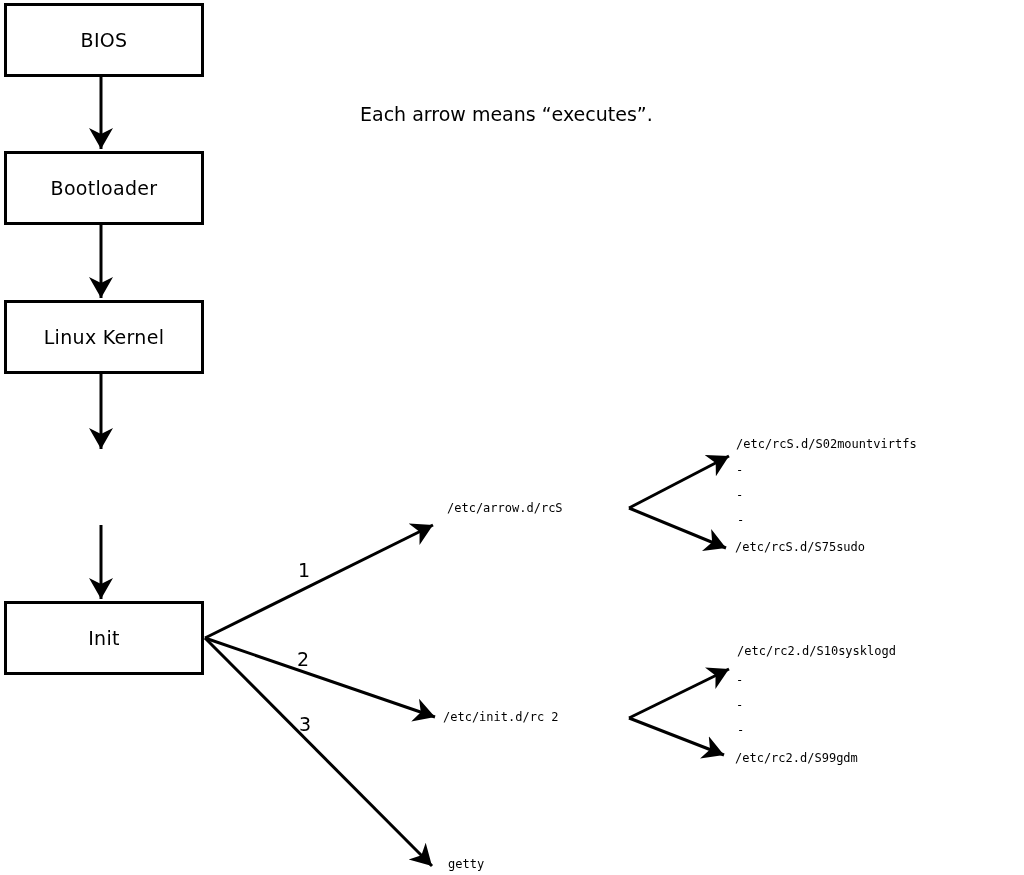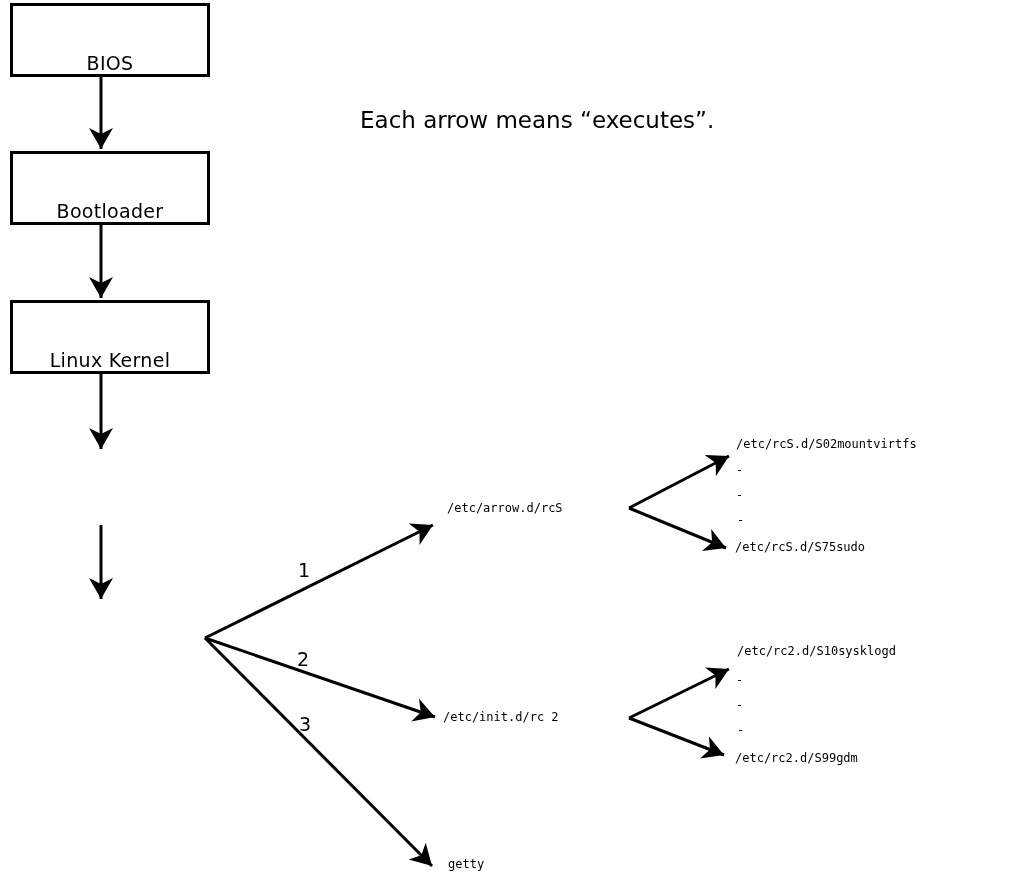--- a/index.html
+++ b/index.html
@@ -16,41 +16,41 @@
     font-family: "DejaVu Sans", "Liberation Sans", sans-serif;
     overflow: hidden;
   }
   .layer {
     position: absolute;
     left: 0;
     top: 0;
   }
   .node {
     position: absolute;
-    left: 10px;
+    left: 4px;
     width: 200px;
     height: 74px;
     border: 3px solid #000000;
     background: #ffffff;
     box-sizing: border-box;
     display: flex;
-    align-items: flex-end;
+    align-items: center;
     justify-content: center;
   }
   .node-label {
     font-size: 19px;
     letter-spacing: 0.3px;
     white-space: pre;
   }
   .note {
     position: absolute;
     left: 360px;
-    top: 120px;
+    top: 114px;
     transform: translateY(-50%);
-    font-size: 23px;
+    font-size: 19px;
     white-space: pre;
   }
   .num {
     position: absolute;
     transform: translateY(-50%);
     font-size: 19px;
   }
   .mono {
     position: absolute;
     transform: translateY(-50%);
@@ -89,20 +89,23 @@
 
   <div class="node" style="top:3px">
     <span class="node-label">BIOS</span>
   </div>
   <div class="node" style="top:300px">
     <span class="node-label">Linux Kernel</span>
   </div>
   <div class="node" style="top:151px">
     <span class="node-label">Bootloader</span>
   </div>
+  <div class="node" style="top:601px">
+    <span class="node-label">Init</span>
+  </div>
 
   <div class="note">Each arrow means “executes”.</div>
 
   <div class="num" style="left:298px; top:570px">1</div>
   <div class="num" style="left:297px; top:659px">2</div>
   <div class="num" style="left:299px; top:724px">3</div>
 
   <div class="mono" style="left:447px; top:508px">/etc/arrow.d/rcS</div>
   <div class="mono" style="left:443px; top:717px">/etc/init.d/rc 2</div>
   <div class="mono" style="left:448px; top:864px">getty</div>

